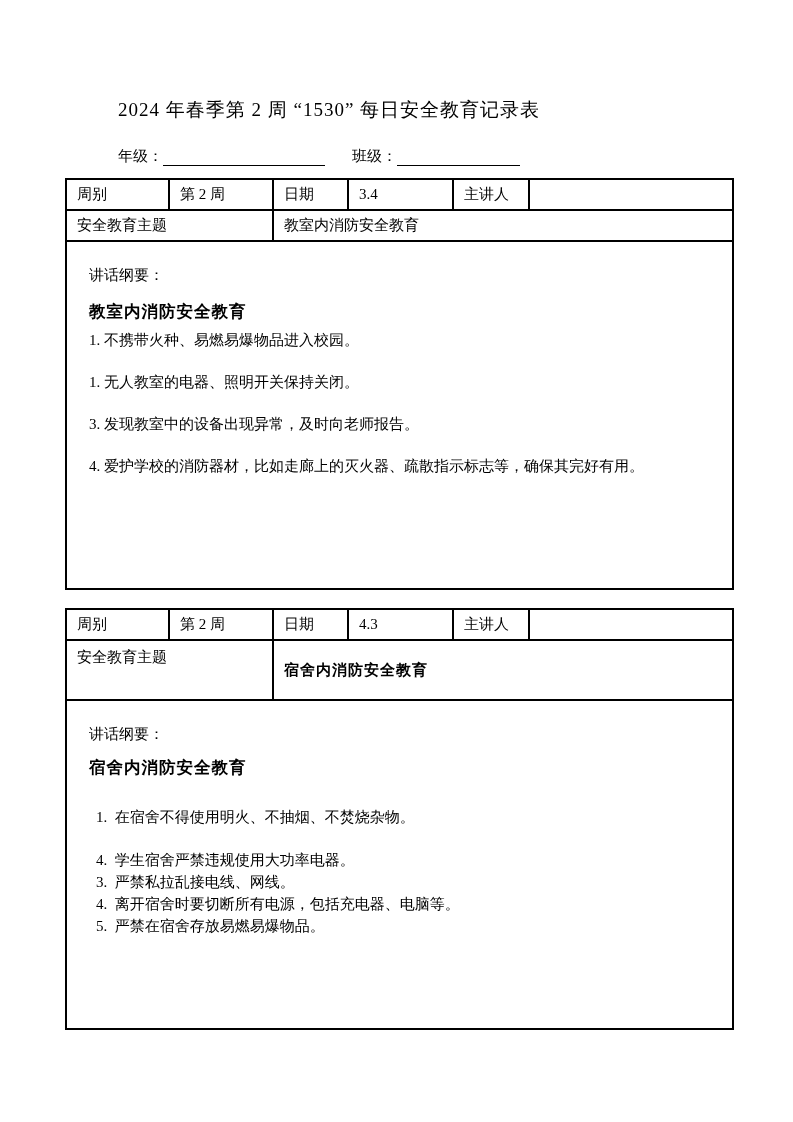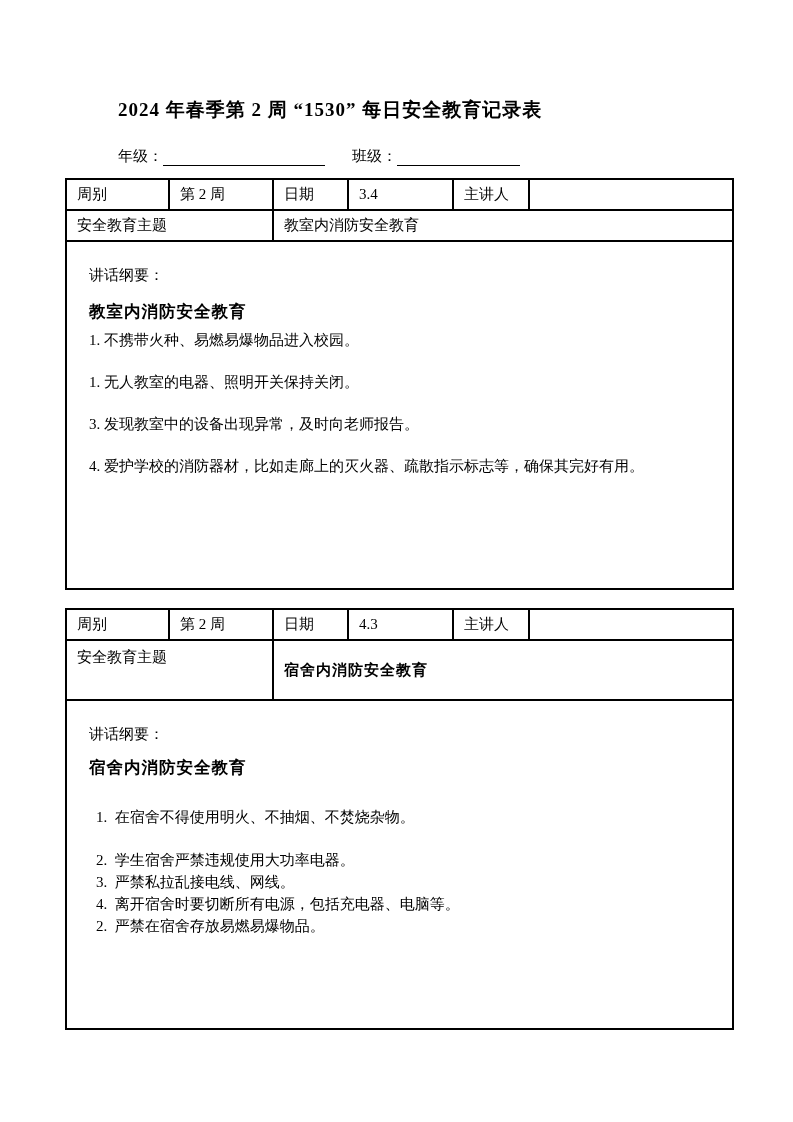--- a/index.html
+++ b/index.html
@@ -8,21 +8,21 @@
     background: #ffffff;
     position: relative;
     font-family: "Liberation Serif", serif;
     color: #000;
     overflow: hidden;
   }
   .page-title {
     position: absolute;
     left: 118px; top: 97px;
     font-size: 19px;
-    font-weight: 700;
+    font-weight: 400;
     letter-spacing: 1px;
     white-space: pre;
   }
   .form-line {
     position: absolute;
     left: 118px; top: 147px;
     font-size: 15px;
     white-space: nowrap;
   }
   .form-label { display: inline-block; }
@@ -150,20 +150,20 @@
   </tr>
   <tr class="topic-row">
     <td colspan="2" class="topic-label-cell">安全教育主题</td>
     <td colspan="4" class="topic-strong">宿舍内消防安全教育</td>
   </tr>
   <tr class="content-row">
     <td colspan="6" class="content-cell">
       <div class="outline-label">讲话纲要：</div>
       <div class="content-heading">宿舍内消防安全教育</div>
       <div class="item t2-item t2-i1">1.  在宿舍不得使用明火、不抽烟、不焚烧杂物。</div>
-      <div class="item t2-item t2-i2">2.  学生宿舍严禁违规使用大功率电器。</div>
+      <div class="item t2-item t2-i2">4.  学生宿舍严禁违规使用大功率电器。</div>
       <div class="item t2-item">3.  严禁私拉乱接电线、网线。</div>
       <div class="item t2-item">4.  离开宿舍时要切断所有电源，包括充电器、电脑等。</div>
-      <div class="item t2-item">2.  严禁在宿舍存放易燃易爆物品。</div>
+      <div class="item t2-item">5.  严禁在宿舍存放易燃易爆物品。</div>
     </td>
   </tr>
 </tbody>
   </table>
 
 </body></html>

